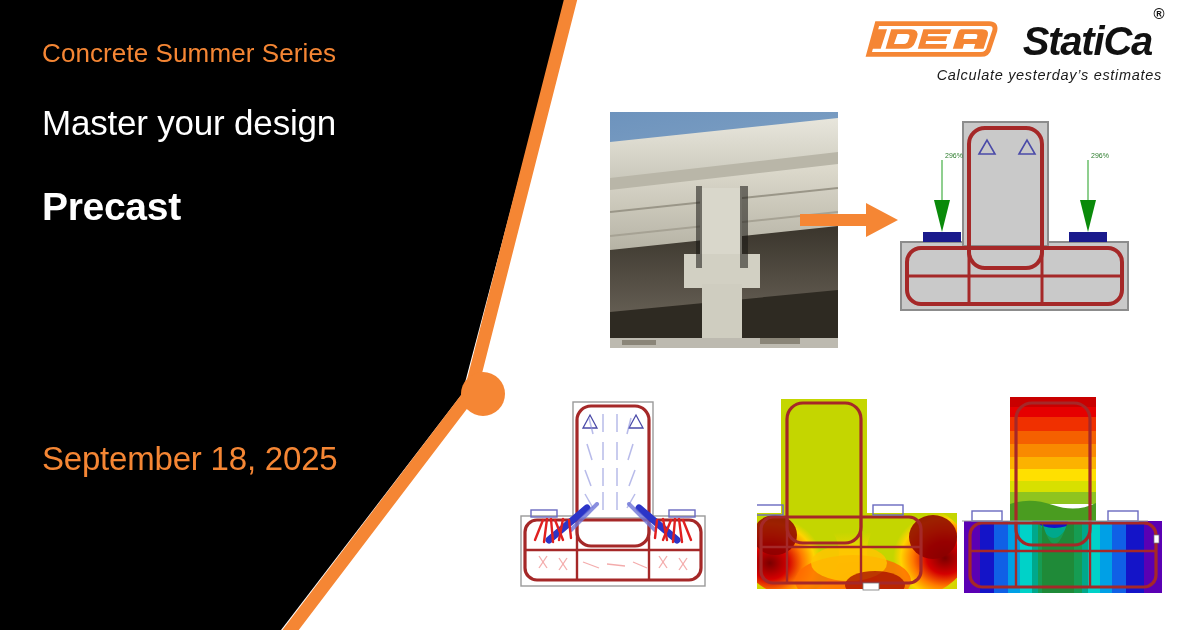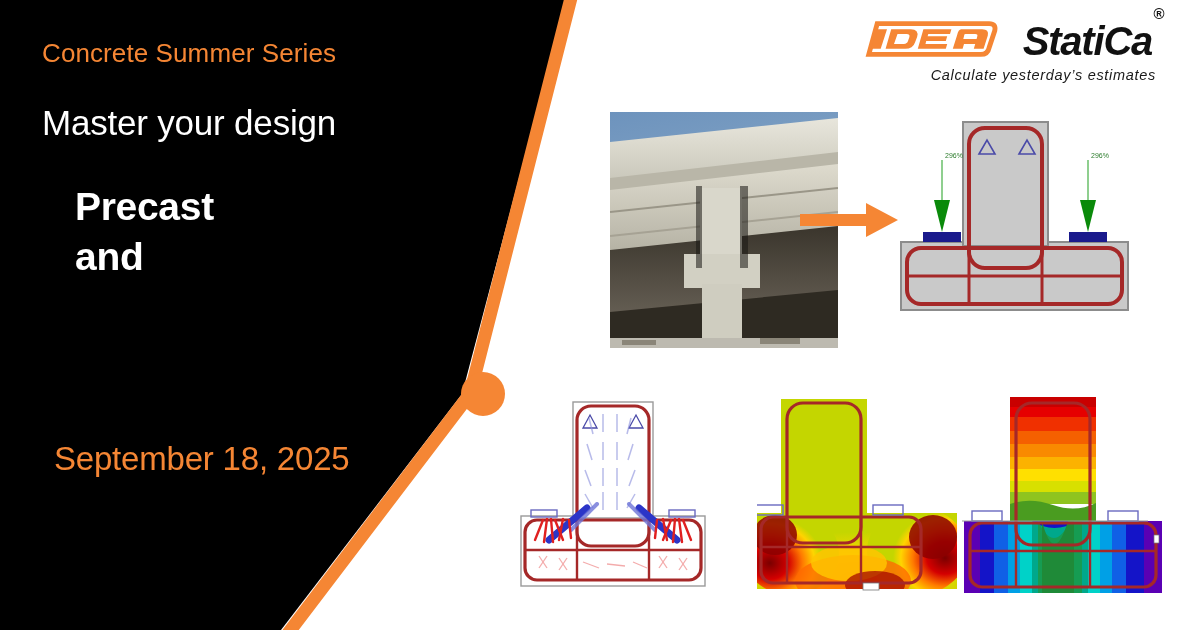--- a/index.html
+++ b/index.html
@@ -42,25 +42,25 @@
     color:#F58634; white-space:nowrap;
   }
   .subtitle {
     position:absolute; top:103px; left:0;
     font-size:35px; font-weight:400; color:#ffffff;
     white-space:nowrap; letter-spacing:-0.2px;text-align:center;
   }
   .headline {
     position:absolute; top:182px; left:0;
     font-size:39px; font-weight:700; color:#ffffff;
-    line-height:1.28; letter-spacing:-0.3px;margin-left:33px;
+    line-height:1.28; letter-spacing:-0.3px;
   }
   .headline span { display:block; }
   .date {
-    position:absolute; top:440px; left:12px;
+    position:absolute; top:440px; left:0;
     font-size:33px; font-weight:400; color:#F58634;
     white-space:nowrap; letter-spacing:-0.2px;
   }
 
   
   .logo-wrap {
     position:absolute; right:38px; top:18px;
     z-index:5; text-align:right;
   }
   .logo-row { display:flex; align-items:flex-end; justify-content:flex-end; }
@@ -68,21 +68,21 @@
   .logo-statica {
     font-size:40px; font-weight:700; font-style:italic;
     color:#111111; letter-spacing:-1.2px; line-height:.92;
     margin-left:24px;
   }
   .logo-reg {
     font-size:15px; font-weight:700; color:#111111;
     vertical-align:top; position:relative; top:-16px; left:1px;
   }
   .logo-tag {
-    margin-top:7px; margin-right:6px;
+    margin-top:7px; 
     font-size:14.5px; font-style:italic; font-weight:400;
     color:#1a1a1a; letter-spacing:.7px;
   }
 
   
   .media { position:absolute; z-index:2; }
 
   #photo-bridge { left:610px; top:112px; width:228px; height:236px; }
   #arrow-transform { left:800px; top:200px; width:100px; height:40px; z-index:4;}
   #cad-section   { left:893px; top:112px; width:243px; height:235px; }
@@ -103,21 +103,20 @@
   <svg class="divider-svg" viewBox="0 0 1200 630" preserveAspectRatio="none">
     <polyline points="572,-6 470,394 286,636" fill="none" stroke="#F58634" stroke-width="13" stroke-linejoin="miter"></polyline>
     <circle cx="483" cy="394" r="22" fill="#F58634"></circle>
   </svg>
 
   <div class="text-block">
     <div class="eyebrow">Concrete Summer Series</div>
     <div class="subtitle">Master your design</div>
     <div class="headline">
       <span>Precast</span>
-      <span>and</span>
     </div>
     <div class="date">September 18, 2025</div>
   </div>
 
   <div class="logo-wrap">
     <div class="logo-row">
       <svg class="logo-idea" width="140" height="42" viewBox="0 0 200 60">
         <g fill="none" stroke="#F58634" stroke-width="7">
 
           <path d="M14 52 L26 8 L186 8 Q196 8 194 18 L186 42 Q184 52 174 52 Z"></path>

